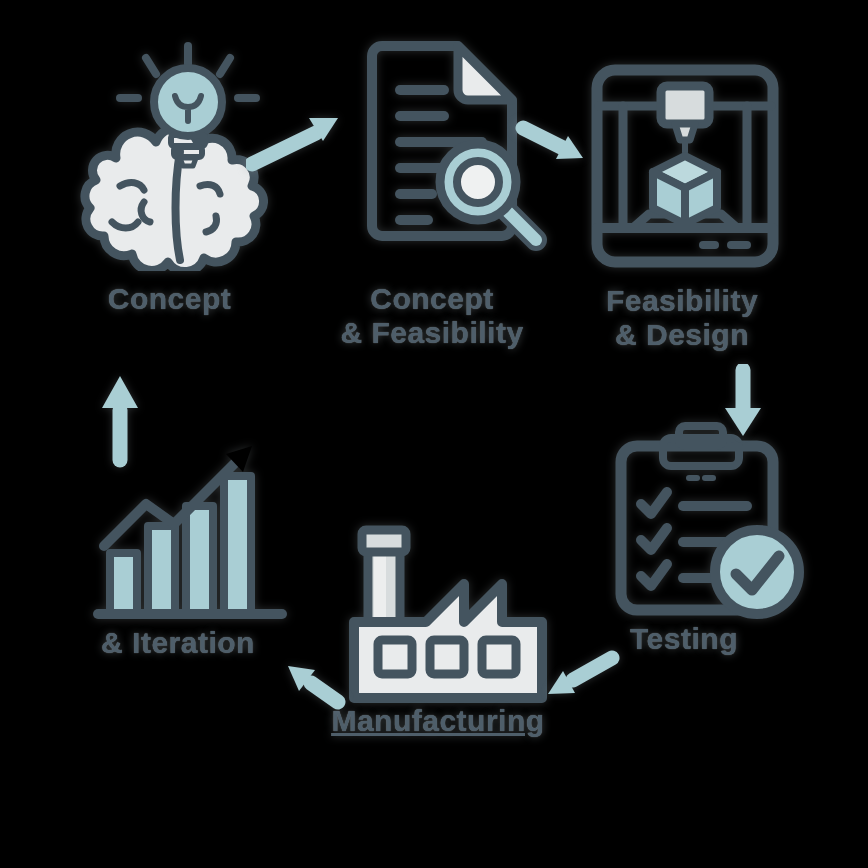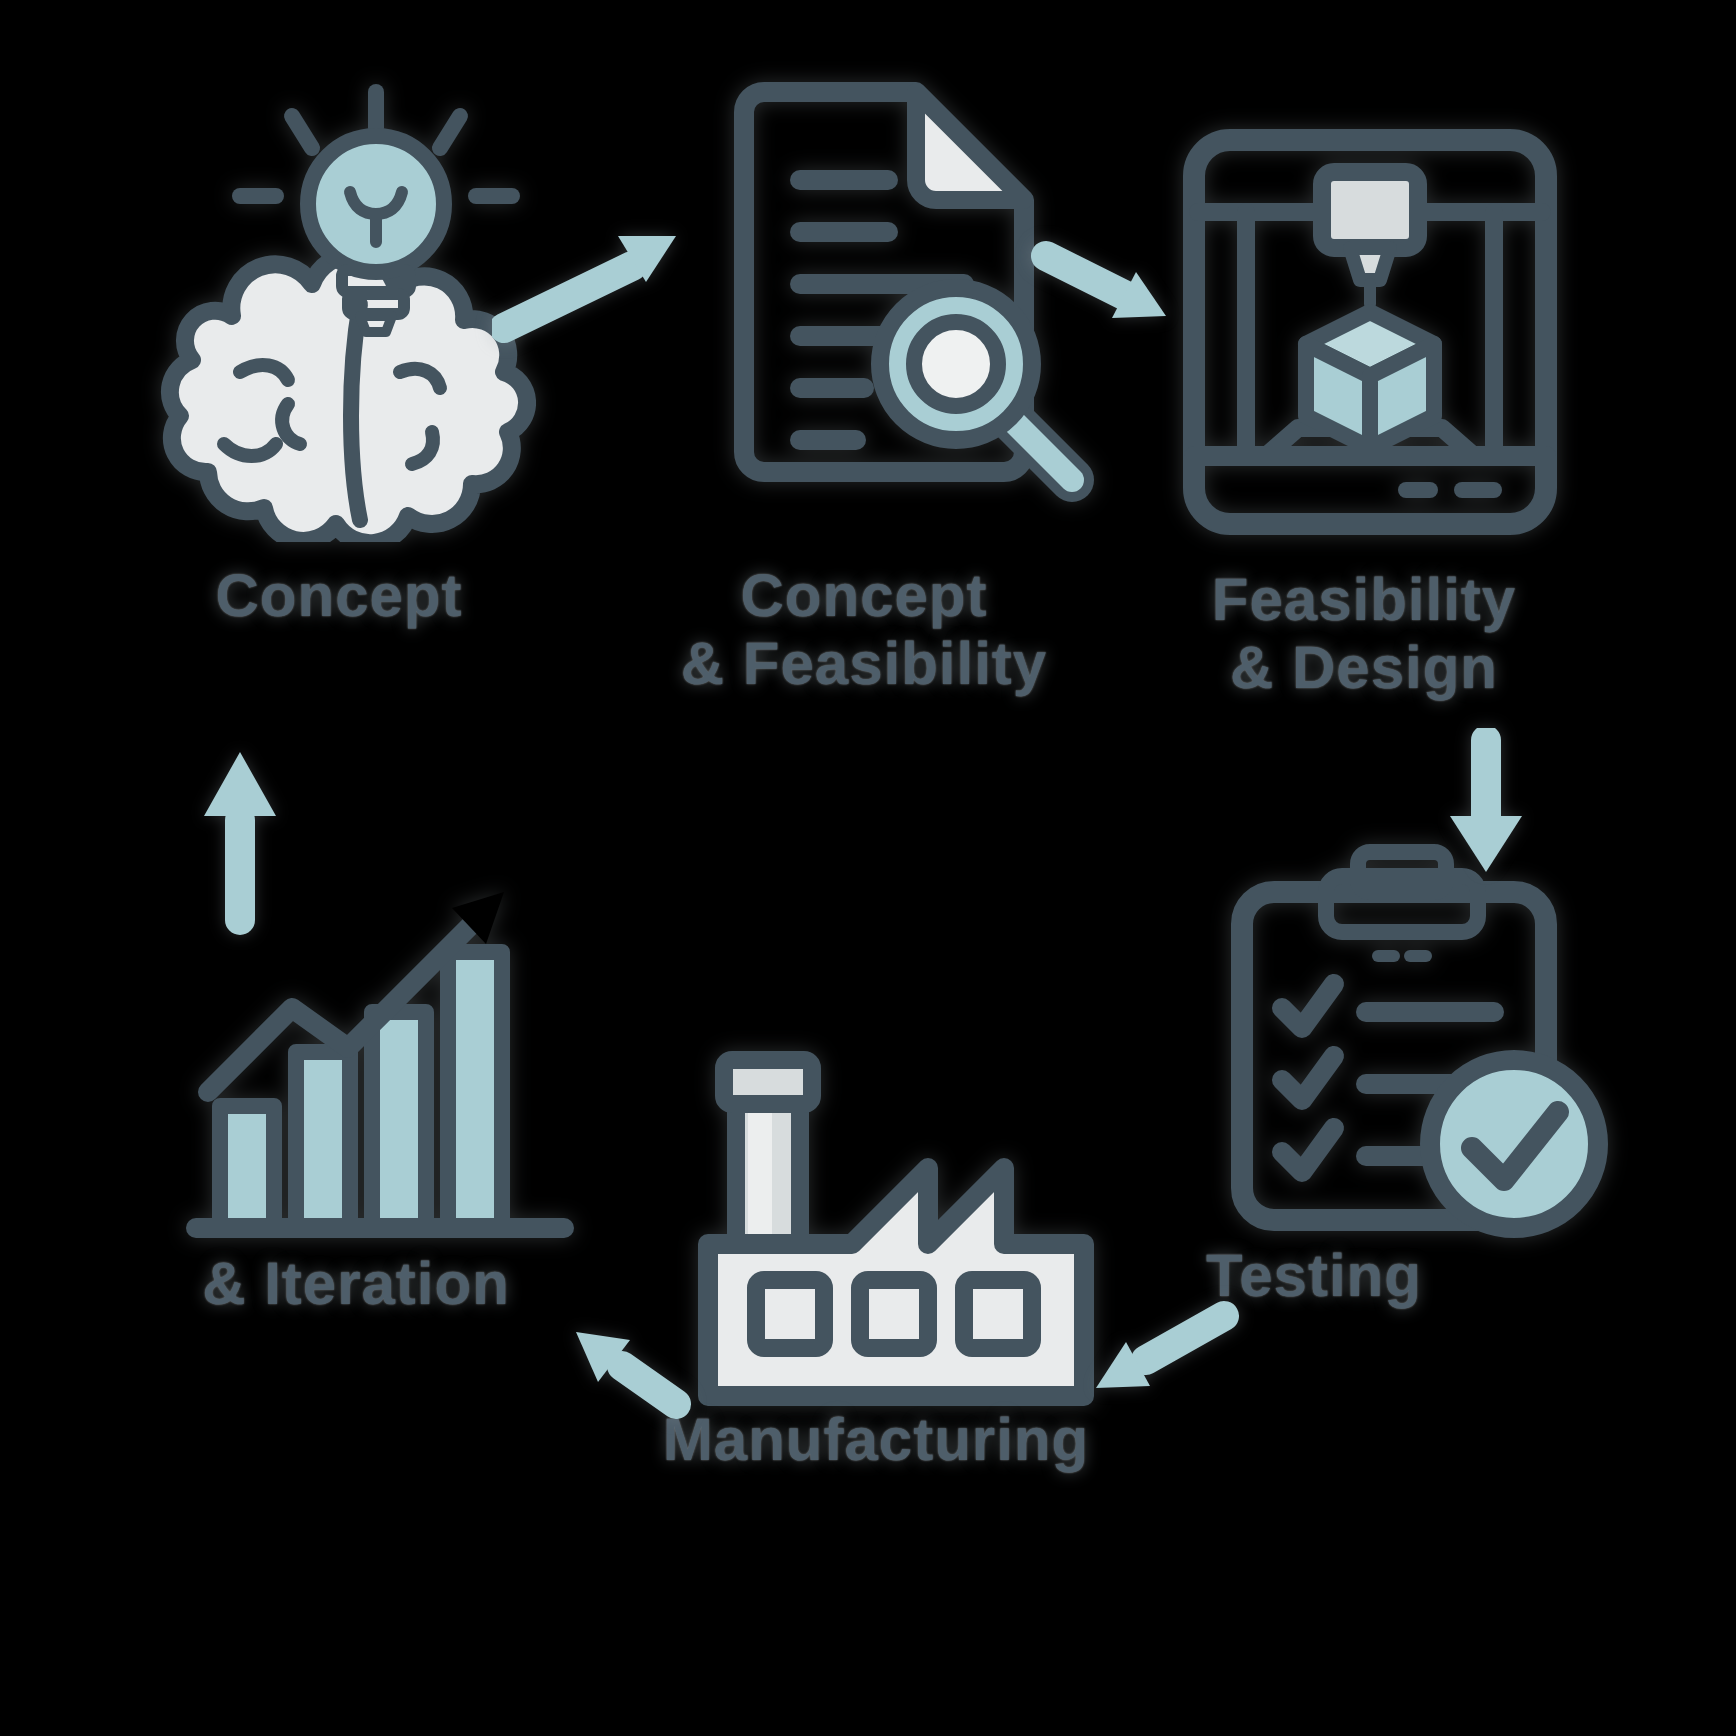--- a/index.html
+++ b/index.html
@@ -111,36 +111,36 @@
       <polyline class="o" stroke-width="10" points="36,84 46,94 62,72"></polyline>
       <line class="o" stroke-width="10" x1="78" y1="86" x2="142" y2="86"></line>
       <polyline class="o" stroke-width="10" points="36,120 46,130 62,108"></polyline>
       <line class="o" stroke-width="10" x1="78" y1="122" x2="142" y2="122"></line>
       <polyline class="o" stroke-width="10" points="36,156 46,166 62,144"></polyline>
       <line class="o" stroke-width="10" x1="78" y1="158" x2="118" y2="158"></line>
       <circle class="o ft" stroke-width="10" cx="152" cy="152" r="42"></circle>
       <polyline class="o" stroke-width="11" points="131,154 147,170 174,136"></polyline>
     </svg>
   </div>
-  <div class="label" style="left:537px;top:622px;width:240px;">
+  <div class="label" style="left:564px;top:622px;width:240px;">
     <div>Testing</div>
   </div>
 
   <div class="stage" style="left:338px;top:522px;">
     <svg class="icon" width="220" height="185" viewBox="0 0 220 185">
       <rect class="o fg" stroke-width="9" x="30" y="28" width="32" height="74"></rect>
       <rect fill="#eceeee" x="36" y="34" width="12" height="62"></rect>
       <rect class="o fg" stroke-width="9" x="24" y="8" width="44" height="22" rx="4"></rect>
       <path class="o fl" stroke-width="10" d="M16,176 V100 H88 L126,62 V100 L164,62 V100 H204 V176 Z"></path>
       <rect class="o fl" stroke-width="9" x="40" y="118" width="34" height="34" rx="4"></rect>
       <rect class="o fl" stroke-width="9" x="92" y="118" width="34" height="34" rx="4"></rect>
       <rect class="o fl" stroke-width="9" x="144" y="118" width="34" height="34" rx="4"></rect>
     </svg>
   </div>
-  <div class="label" style="left:308px;top:704px;width:260px;">
+  <div class="label" style="left:308px;top:704px;width:260px;text-decoration:underline;">
     <div>Manufacturing</div>
   </div>
 
   <div class="stage" style="left:90px;top:438px;">
     <svg class="icon" width="200" height="190" viewBox="0 0 200 190">
       <rect class="o ft" stroke-width="8" x="20" y="115" width="27" height="60"></rect>
       <rect class="o ft" stroke-width="8" x="58" y="88" width="27" height="87"></rect>
       <rect class="o ft" stroke-width="8" x="96" y="68" width="27" height="107"></rect>
       <rect class="o ft" stroke-width="8" x="134" y="38" width="27" height="137"></rect>
       <line class="o" stroke-width="10" x1="8" y1="176" x2="192" y2="176"></line>

